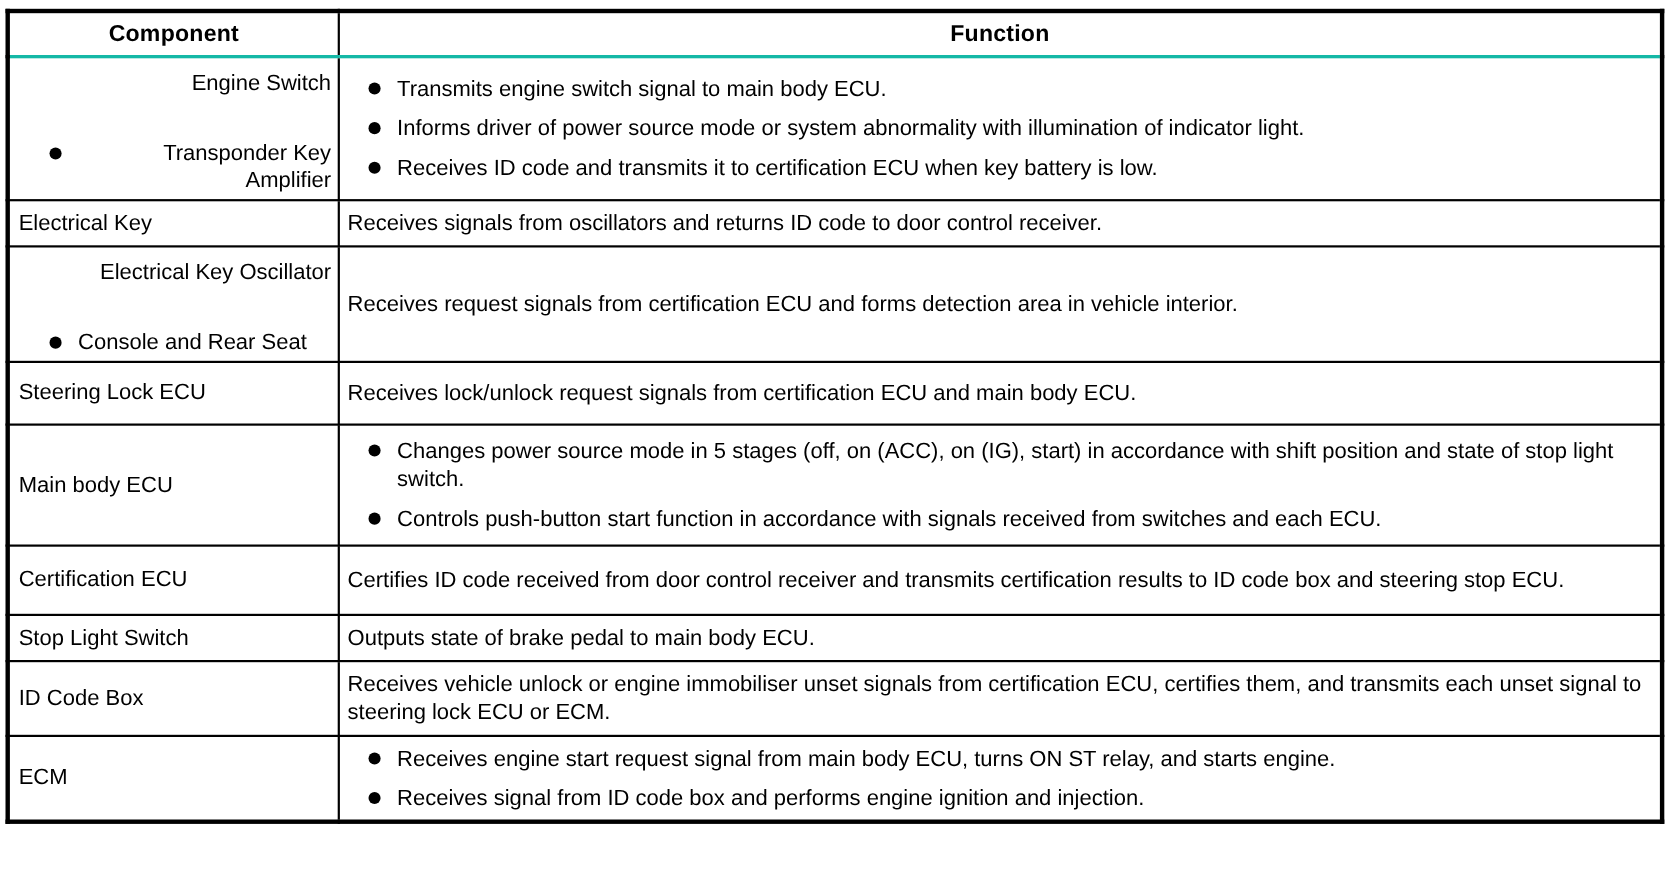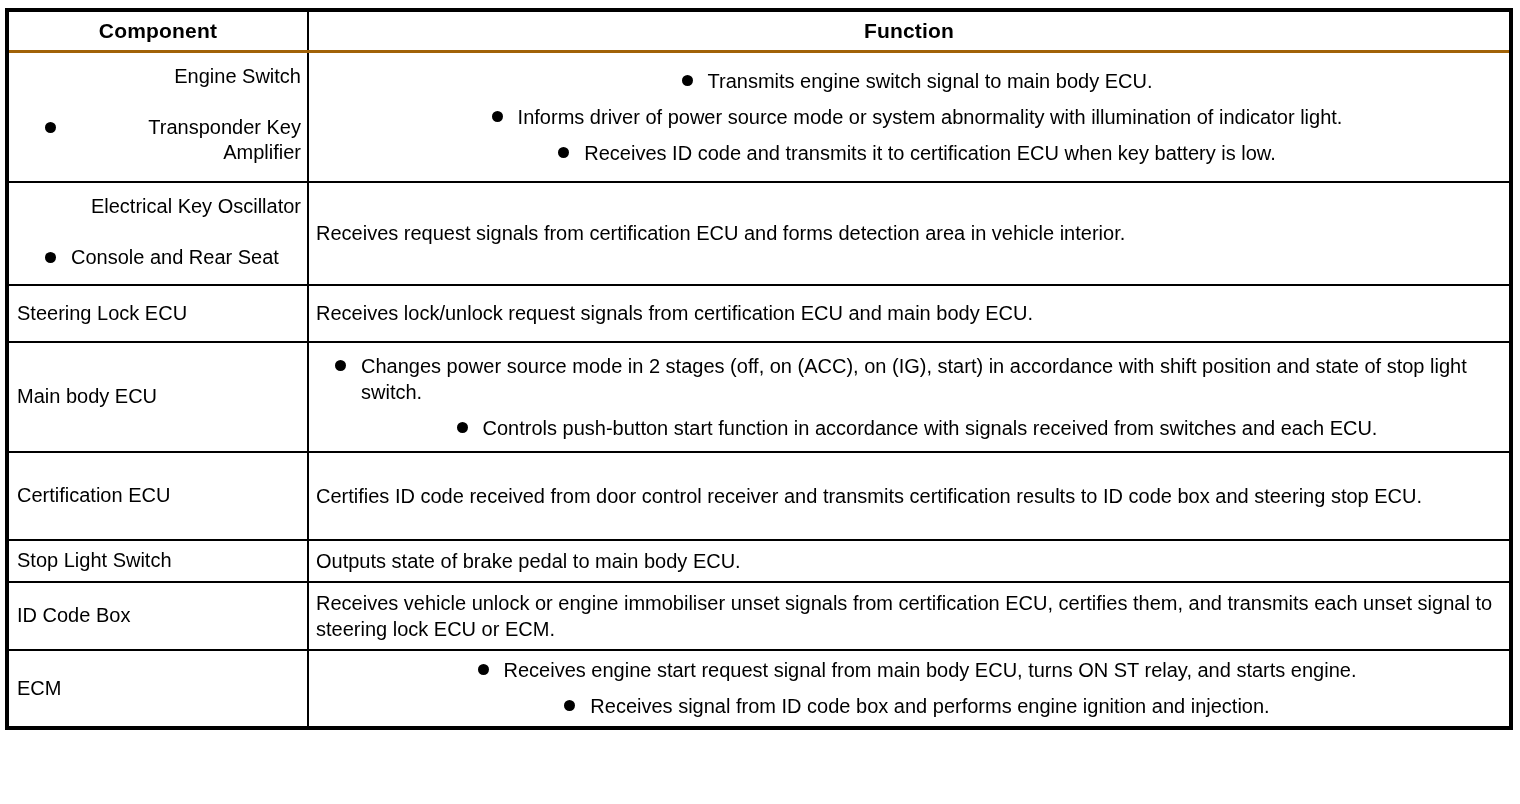--- a/index.html
+++ b/index.html
@@ -18,51 +18,50 @@
     margin: 8px 6px 0 5px;
     border: 4px solid #000;
   }
   col.c-col { width: 301px; }
   th, td {
     border: 2px solid #000;
     vertical-align: middle;
     padding: 0;
   }
   thead th {
-    border-bottom: 3px solid #a16207;
+    border-bottom: 3px solid #14b8a6;
     font-size: 21px;
     font-weight: bold;
     text-align: center;
     height: 38px;
     letter-spacing: 0.2px;
   }
   td.c-cell {
     padding: 4px 6px 4px 8px;
     font-size: 20px;
     line-height: 1.25;
   }
   td.c-cell.top { vertical-align: top; padding-top: 11px; text-align: right; }
   td.f-cell {
     padding: 6px 10px 6px 7px;
     font-size: 20px;
     line-height: 1.3;
   }
   .sub-bullets {
-    margin-top: 26px;
+    margin-top: 38px;
     padding-left: 28px;
     display: flex;
     flex-direction: column;
     gap: 8px;
   }
   .f-bullets {
     padding-left: 19px;
     display: flex;
     flex-direction: column;
     gap: 10px;
-    align-items: center;
   }
   .bullet-item {
     display: flex;
     align-items: flex-start;
   }
   .dot {
     flex: 0 0 auto;
     width: 11px;
     height: 11px;
     border-radius: 50%;
@@ -109,20 +108,28 @@
             <span>Informs driver of power source mode or system abnormality with illumination of indicator light.</span>
           </div>
           <div class="bullet-item">
             <span class="dot"></span>
             <span>Receives ID code and transmits it to certification ECU when key battery is low.</span>
           </div>
         </div>
       </td>
     </tr>
 
+    <tr style="height:42px">
+      <td class="c-cell">
+        <div>Electrical Key</div>
+      </td>
+      <td class="f-cell">
+        <div class="f-text">Receives signals from oscillators and returns ID code to door control receiver.</div>
+      </td>
+    </tr>
 
     <tr style="height:103px">
       <td class="c-cell top">
         <div>Electrical Key Oscillator</div>
         <div class="sub-bullets">
           <div class="bullet-item">
             <span class="dot"></span>
             <span>Console and Rear Seat</span>
           </div>
         </div>
@@ -143,31 +150,31 @@
 
 
     <tr style="height:110px">
       <td class="c-cell">
         <div>Main body ECU</div>
       </td>
       <td class="f-cell">
         <div class="f-bullets">
           <div class="bullet-item">
             <span class="dot"></span>
-            <span>Changes power source mode in 2 stages (off, on (ACC), on (IG), start) in accordance with shift position and state of stop light switch.</span>
+            <span>Changes power source mode in 5 stages (off, on (ACC), on (IG), start) in accordance with shift position and state of stop light switch.</span>
           </div>
           <div class="bullet-item">
             <span class="dot"></span>
             <span>Controls push-button start function in accordance with signals received from switches and each ECU.</span>
           </div>
         </div>
       </td>
     </tr>
 
-    <tr style="height:88px">
+    <tr style="height:63px">
       <td class="c-cell">
         <div>Certification ECU</div>
       </td>
       <td class="f-cell">
         <div class="f-text">Certifies ID code received from door control receiver and transmits certification results to ID code box and steering stop ECU.</div>
       </td>
     </tr>
 
     <tr style="height:42px">
       <td class="c-cell">

